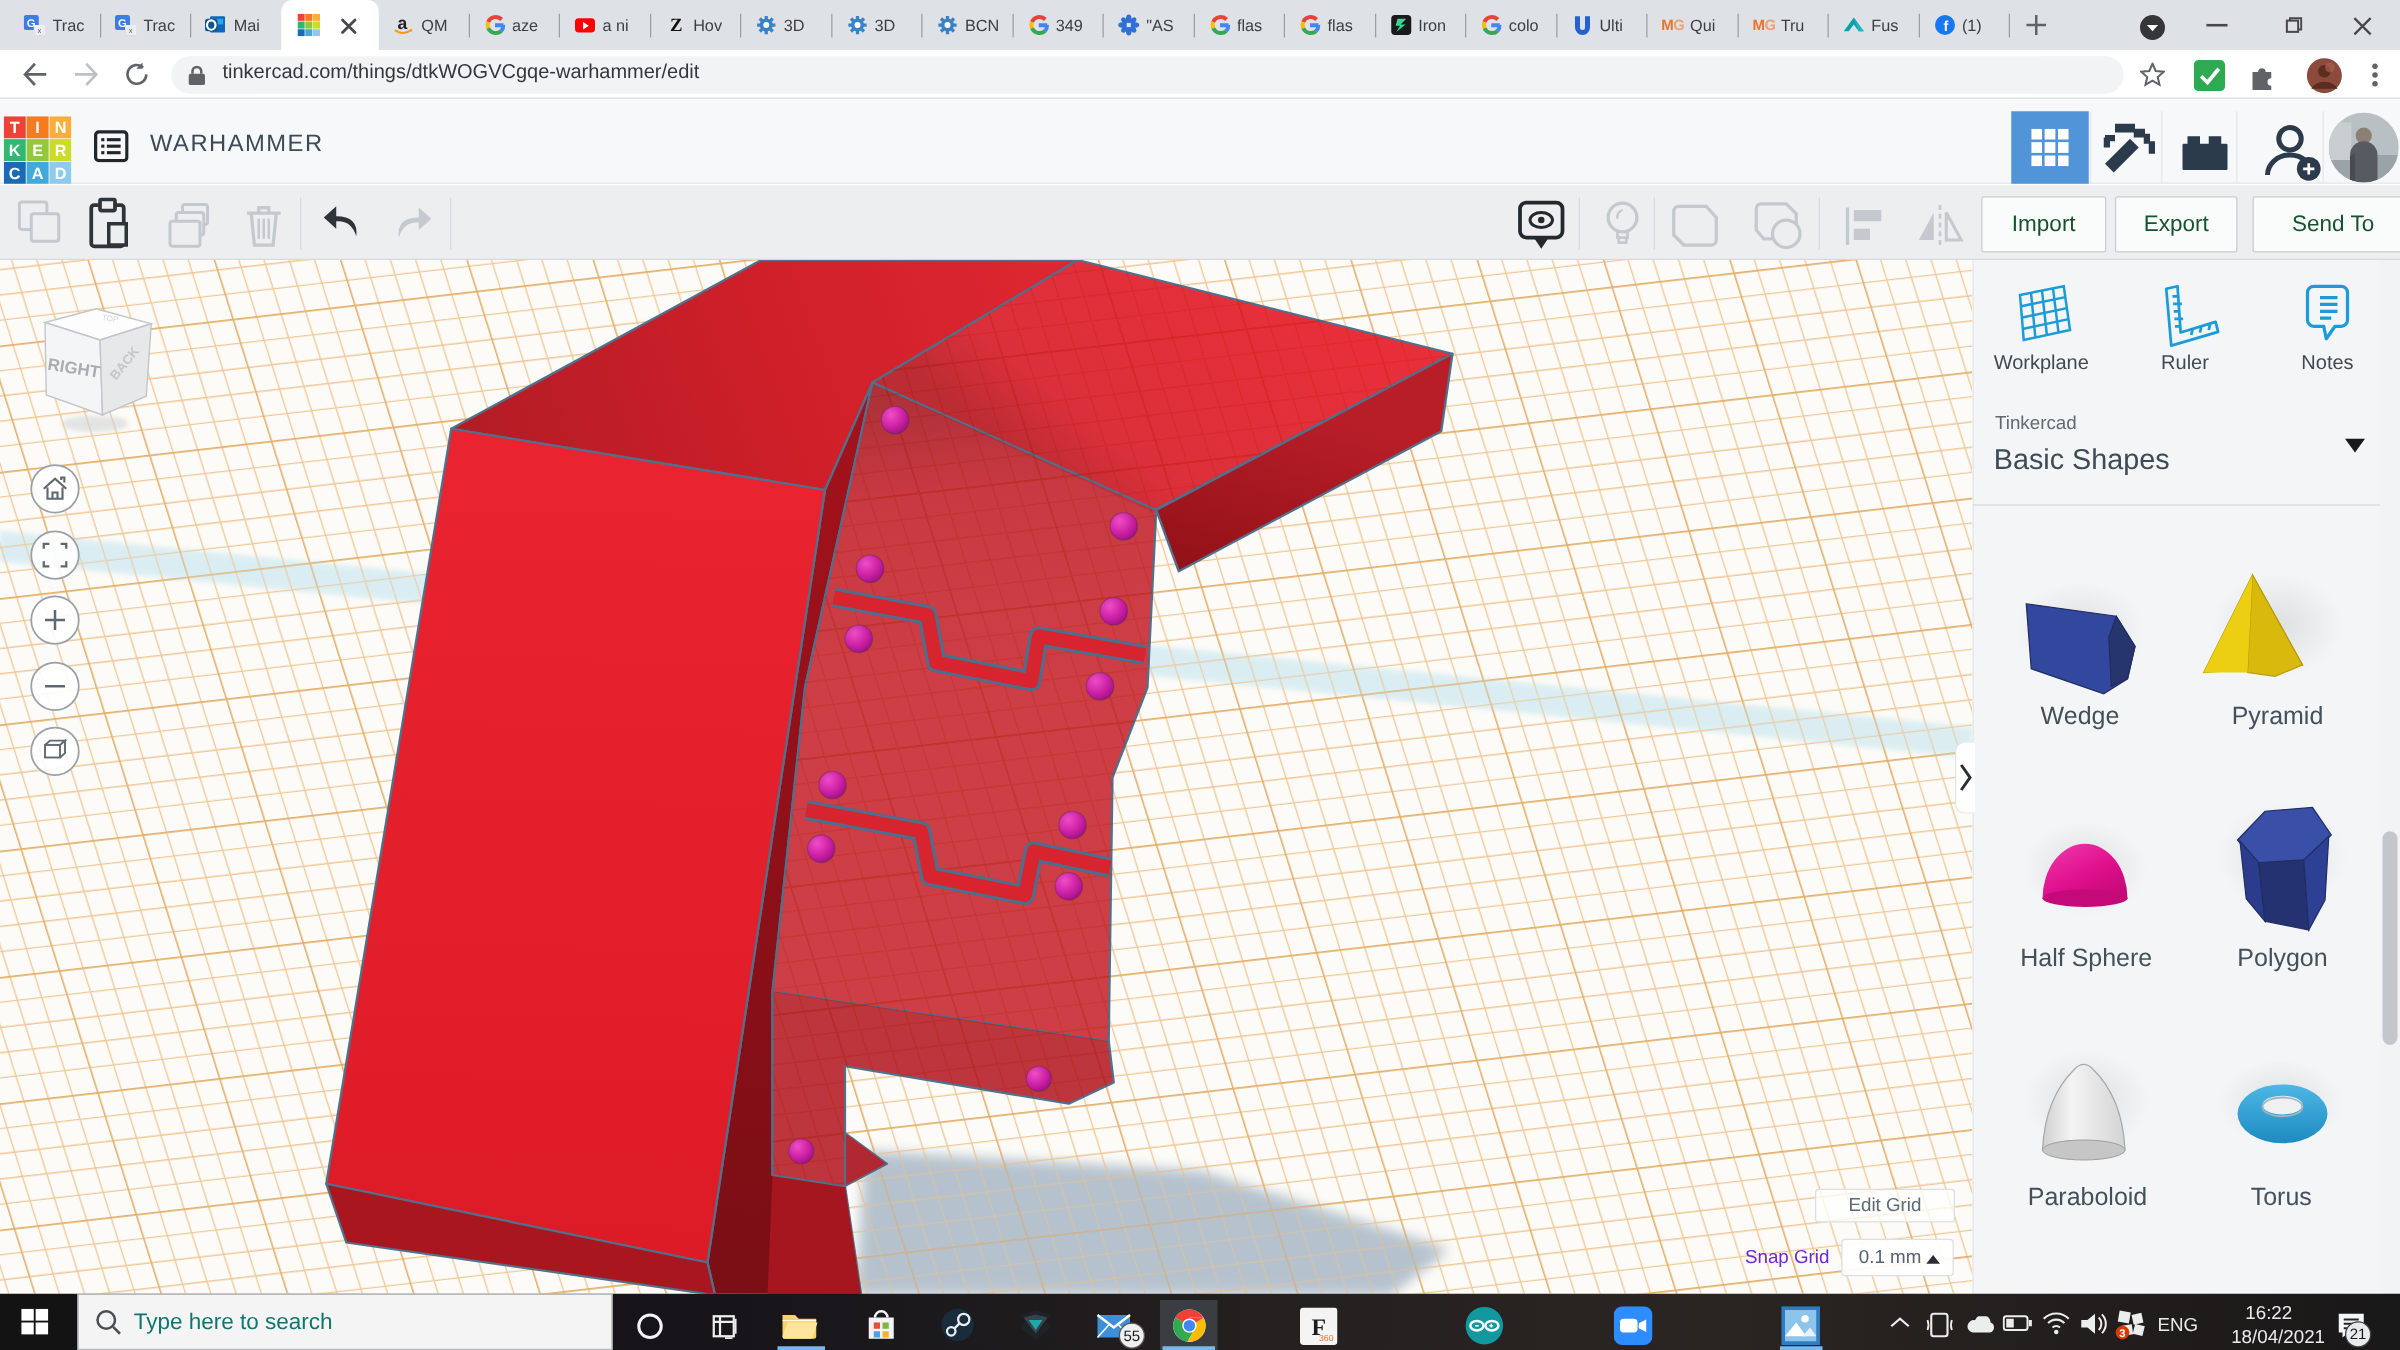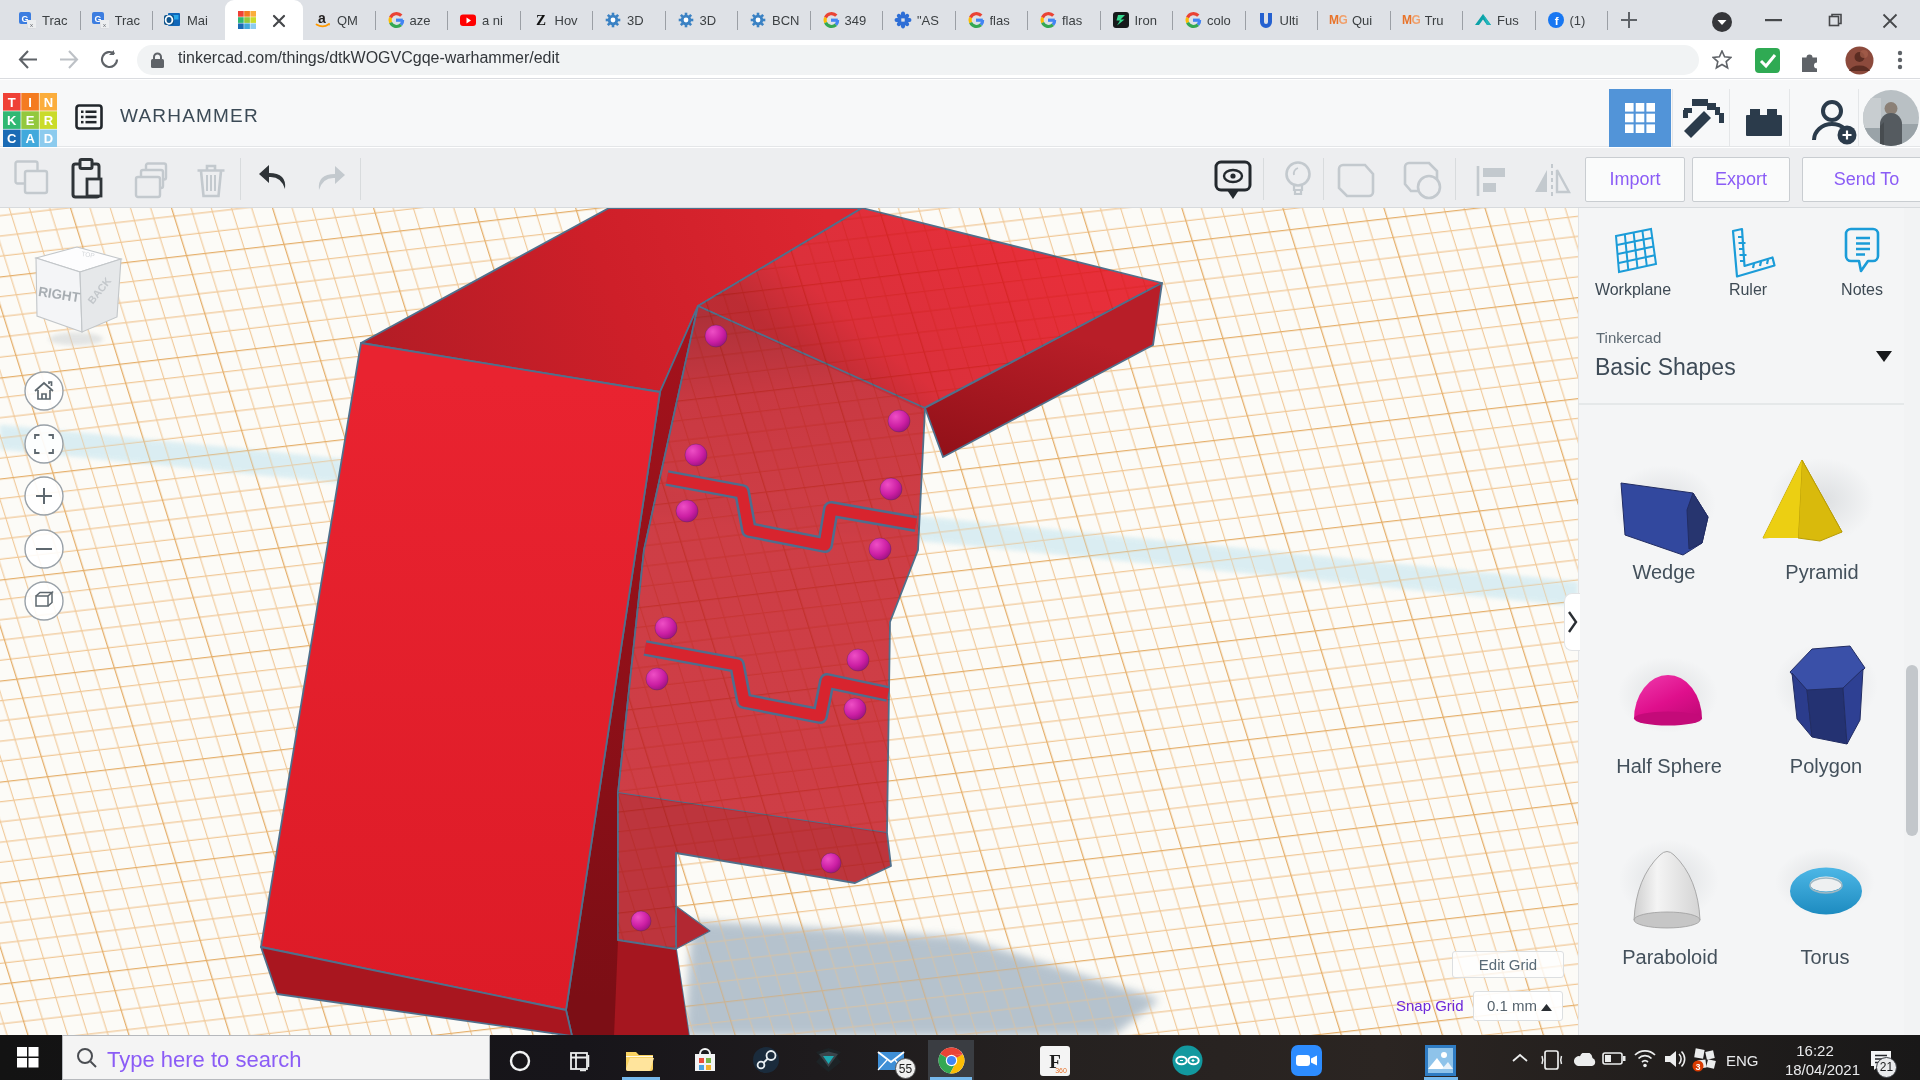--- a/index.html
+++ b/index.html
@@ -5,21 +5,21 @@
 html,body{width:1920px;height:1080px;overflow:hidden;font-family:"Liberation Sans",sans-serif;background:#fff}
 .abs{position:absolute}
 #tabbar{position:absolute;left:0;top:0;width:1920px;height:40px;background:#dee1e6}
 .ttl{position:absolute;top:13px;font-size:13px;color:#3c4043;white-space:nowrap;overflow:hidden}
 .tdiv{position:absolute;top:11px;width:1px;height:19px;background:#9b9fa5}
 #addrbar{position:absolute;left:0;top:40px;width:1920px;height:39px;background:#fff;border-bottom:1px solid #dadce0}
 #urlpill{position:absolute;left:137px;top:45px;width:1562px;height:30px;border-radius:15px;background:#f1f3f4}
 #urltext{position:absolute;left:178px;top:49px;font-size:16px;color:#33373b}
 #tkhead{position:absolute;left:0;top:80px;width:1920px;height:67px;background:#f7f8f9;border-bottom:1px solid #e4e6e8}
 #tktool{position:absolute;left:0;top:148px;width:1920px;height:60px;background:#edeef0;border-bottom:1px solid #d7dadd}
-.tbtn{position:absolute;top:157px;height:45px;background:#fafbfb;border:1px solid #c9cdd1;border-radius:2px;color:#8b5cf6;font-size:18px;text-align:center;line-height:43px}
+.tbtn{position:absolute;top:157px;height:45px;background:#fafbfb;border:1px solid #c9cdd1;border-radius:2px;color:#14532d;font-size:18px;text-align:center;line-height:43px}
 #warh{position:absolute;left:120px;top:105px;font-size:19px;font-weight:400;color:#3b4a56;letter-spacing:1.2px}
 #panel{position:absolute;left:1578px;top:208px;width:342px;height:827px;background:#f4f5f6;border-left:1px solid #e3e5e7}
 #editgrid{position:absolute;left:1452px;top:951px;width:112px;height:27px;background:rgba(255,255,255,.75);border:1px solid #dcdfe1;border-radius:3px;color:#5a6b77;font-size:15px;text-align:center;line-height:25px}
 #snaplab{position:absolute;left:1396px;top:997px;font-size:15px;color:#6d28d9}
 #snapbox{position:absolute;left:1473px;top:991px;width:90px;height:30px;background:rgba(255,255,255,.92);border:1px solid #dcdfe1;border-radius:3px;color:#56636e;font-size:15px;line-height:28px}
 
 #taskbar{position:absolute;left:0;top:1035px;width:1920px;height:45px;background:linear-gradient(90deg,#131313 0%,#17151a 30%,#252120 55%,#2b2522 72%,#191818 100%)}
 #searchbox{position:absolute;left:62px;top:1035px;width:428px;height:45px;background:#f4f4f4;border:1px solid #b6b9bd}
 .wt{position:absolute;color:#e9eaec;font-size:14px}
 </style></head><body>
@@ -689,21 +689,21 @@
         <rect x="11.5" y="0" width="10" height="9.5"></rect>
         <rect x="0" y="11" width="10" height="9.5"></rect>
         <rect x="11.5" y="11" width="10" height="9.5"></rect>
       </g>
     </svg>
 <div id="searchbox"></div>
 <svg class="abs" style="left:76px;top:1047px" width="22" height="22">
       <circle cx="9" cy="9" r="7" fill="none" stroke="#4a4d52" stroke-width="2"></circle>
       <path d="M14.5 14.5 L20 20" stroke="#4a4d52" stroke-width="2"></path>
     </svg>
-<div class="abs" style="left:107px;top:1047px;font-size:22px;color:#8b5cf6">Type here to search</div>
+<div class="abs" style="left:107px;top:1047px;font-size:18px;color:#0f766e">Type here to search</div>
 <svg class="abs" style="left:508px;top:1049px" width="24" height="24">
       <circle cx="12" cy="12" r="9" fill="none" stroke="#f2f3f4" stroke-width="2.4"></circle>
     </svg>
 <svg class="abs" style="left:567px;top:1049px" width="24" height="24">
       <rect x="4" y="4" width="16" height="16" fill="none" stroke="#eceded" stroke-width="1.8"></rect>
       <path d="M4 8.5 h16 M9 4 v16" stroke="#eceded" stroke-width="1.8"></path>
       <path d="M21.5 6 v12 M19 21.5 h-6" stroke="#eceded" stroke-width="1.5"></path>
     </svg>
 <svg class="abs" style="left:625px;top:1049px" width="30" height="24">
       <path d="M1 3 h10 l3 3 h14 v14 a2 2 0 0 1 -2 2 H3 a2 2 0 0 1 -2 -2 z" fill="#f9d262"></path>

